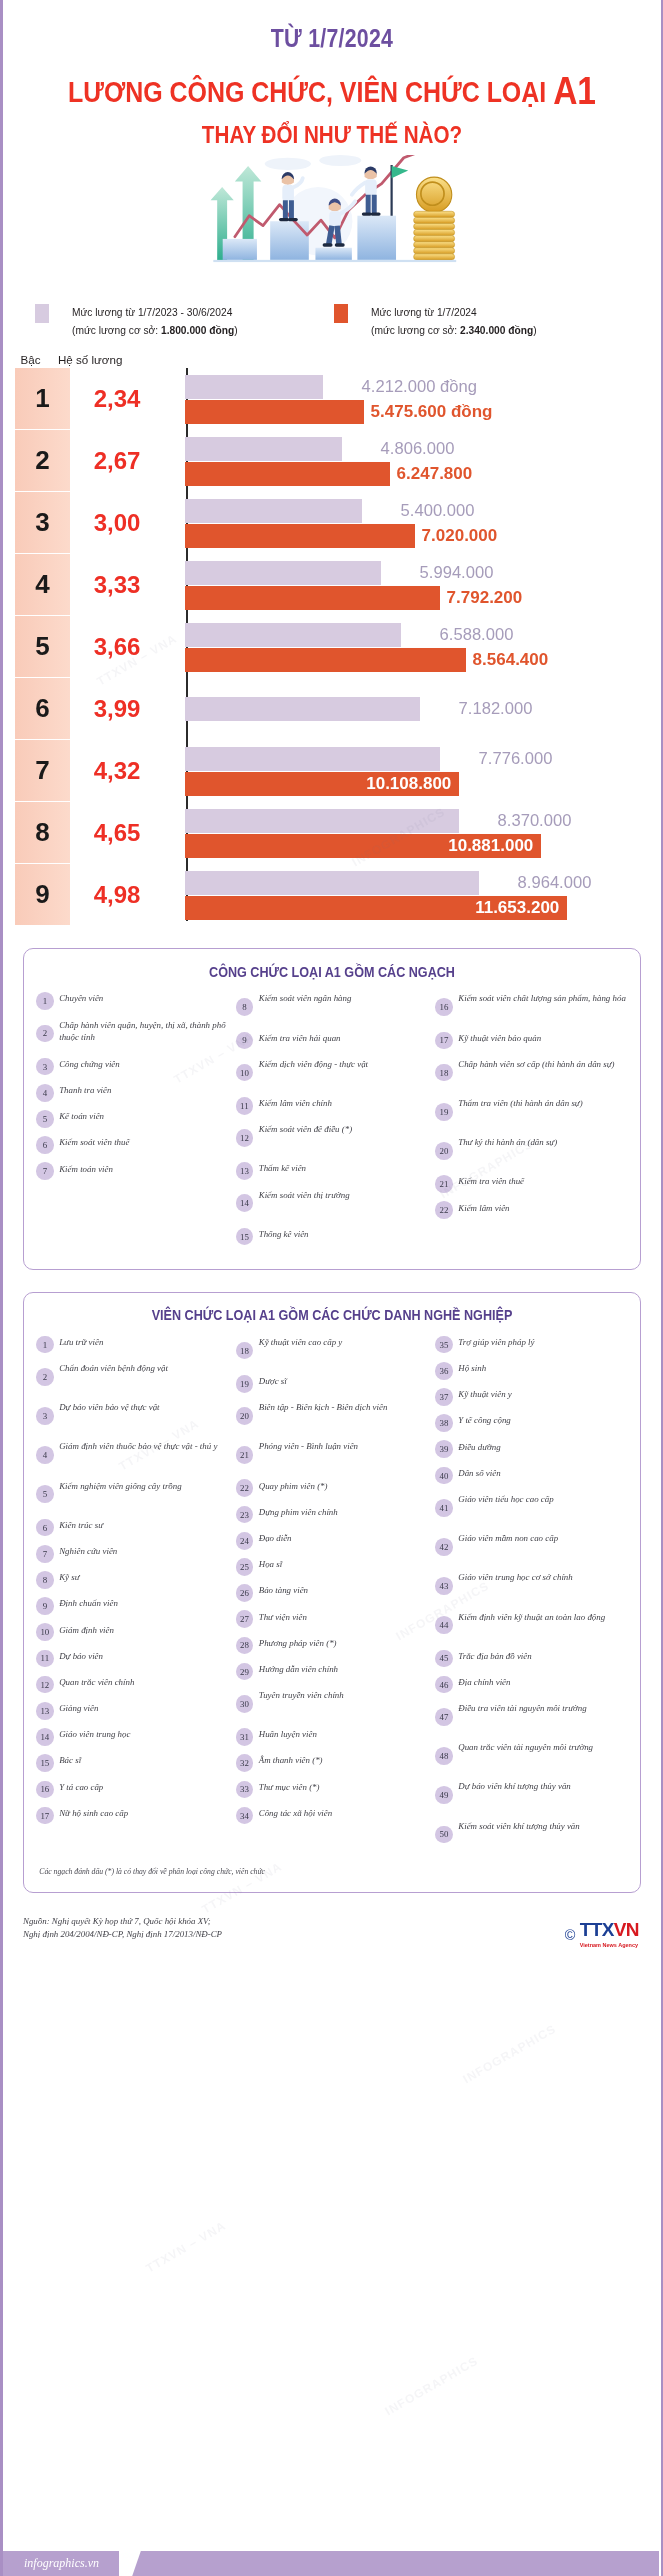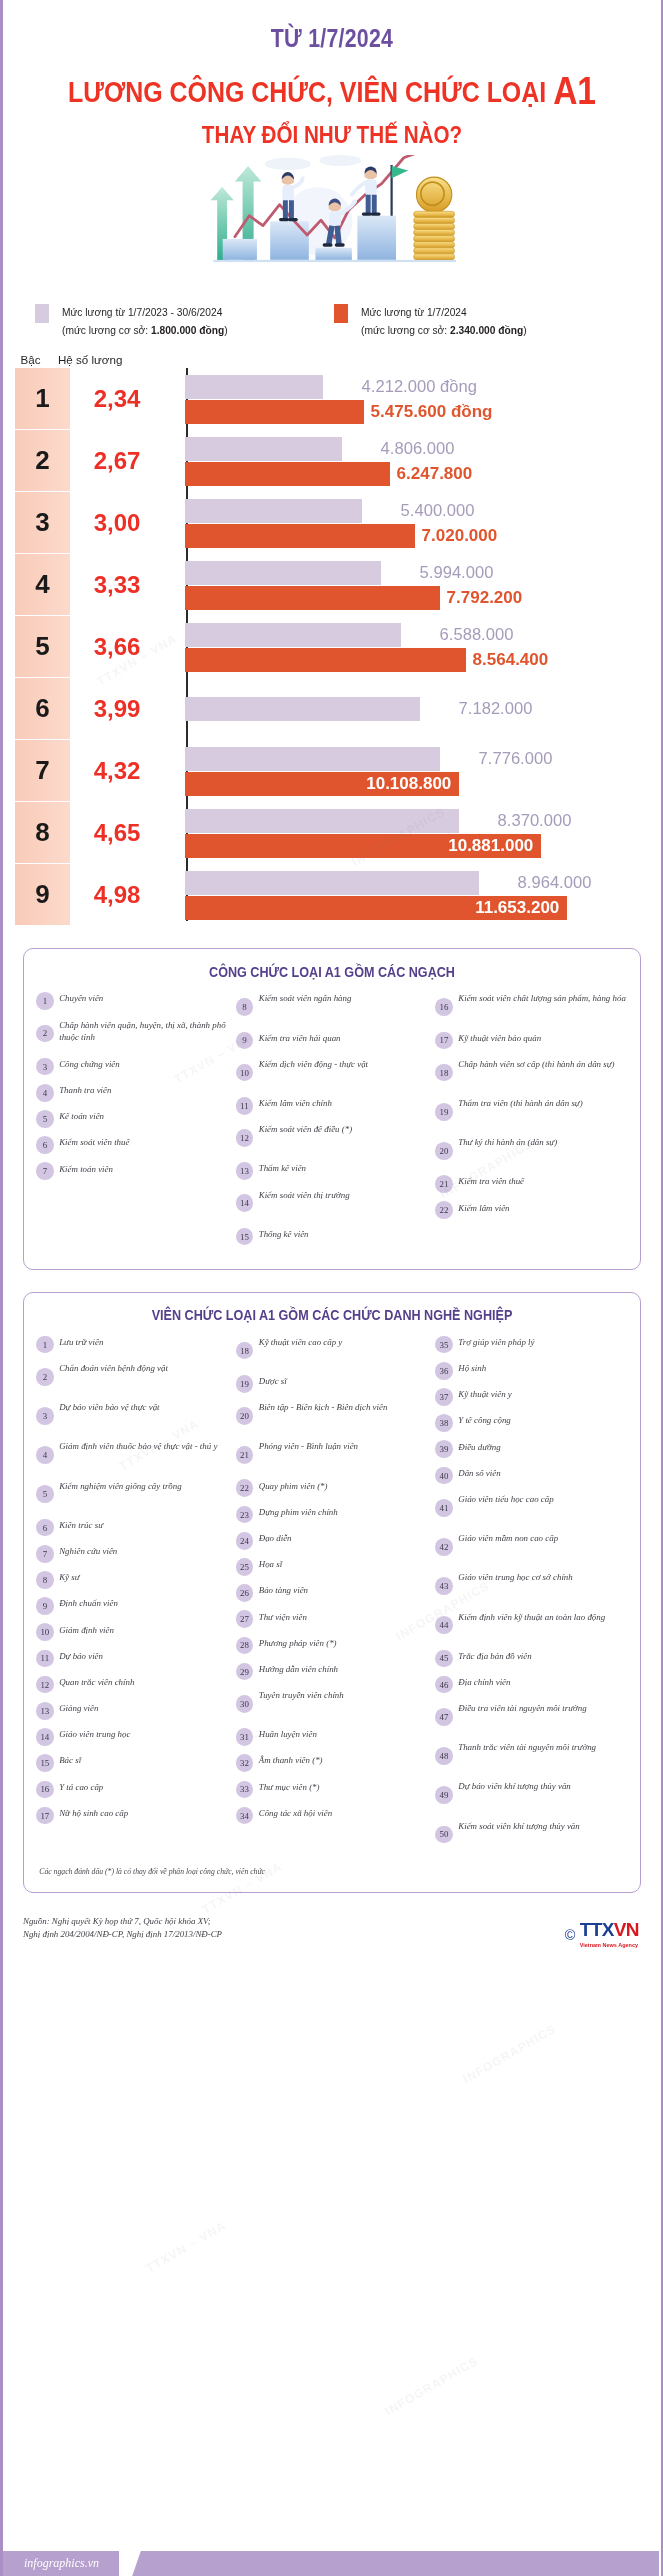--- a/index.html
+++ b/index.html
@@ -59,21 +59,21 @@
   .hero { height: 138px; position: relative; margin-top: 5.5px; }
   .hero svg { position: absolute; left: 50%; top: 0; transform: translateX(-50%); }
 
   
   .legend {
     display: flex;
     justify-content: flex-start;
     gap: 0px;
     padding: 10px 0 0 32px;
   }
-  .legend-item { display: flex; align-items: flex-start; gap: 13px; }
+  .legend-item { display: flex; align-items: flex-start; gap: 23px; }
   .legend-item:nth-child(1) { width: 299px; }
   .legend-swatch { width: 14.4px; height: 19px; flex: none; margin-top: 1.1px; }
   .legend-swatch.old { background: #d7cbe0; }
   .legend-swatch.new { background: #e0552d; }
   .legend-text { font-size: 11px; color: #231f20; line-height: 1.65; transform: scaleX(0.93); transform-origin: left; white-space: nowrap;}
   .legend-text b { font-weight: bold; }
 
   
   .chart-head {
     display: flex;
@@ -779,21 +779,21 @@
           <div class="li">
             <span class="num">46</span>
             <span class="txt">Địa chính viên</span>
           </div>
           <div class="li tall">
             <span class="num">47</span>
             <span class="txt">Điều tra viên tài nguyên môi trường</span>
           </div>
           <div class="li tall">
             <span class="num">48</span>
-            <span class="txt">Thanh trắc viên tài nguyên môi trường</span>
+            <span class="txt">Quan trắc viên tài nguyên môi trường</span>
           </div>
           <div class="li tall">
             <span class="num">49</span>
             <span class="txt">Dự báo viên khí tượng thủy văn</span>
           </div>
           <div class="li tall">
             <span class="num">50</span>
             <span class="txt">Kiểm soát viên khí tượng thủy văn</span>
           </div>
         </div>

